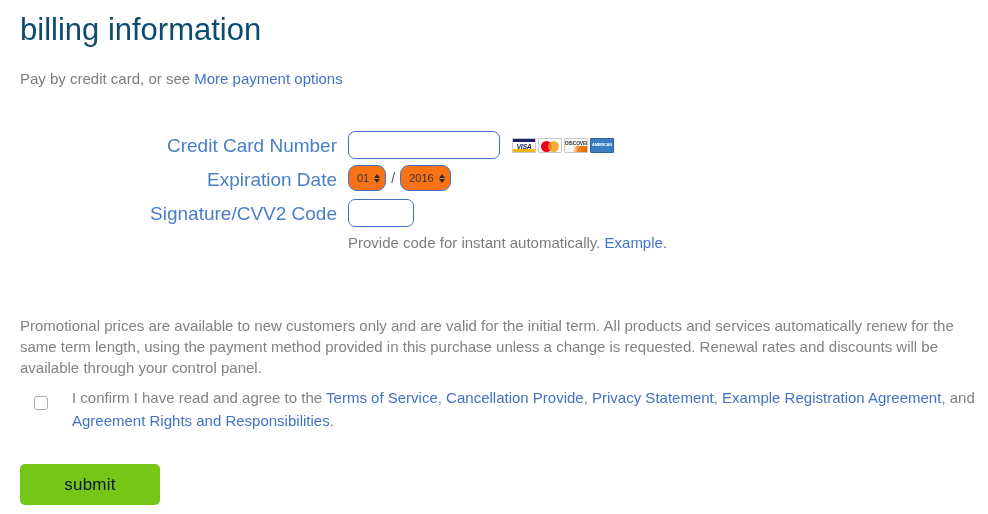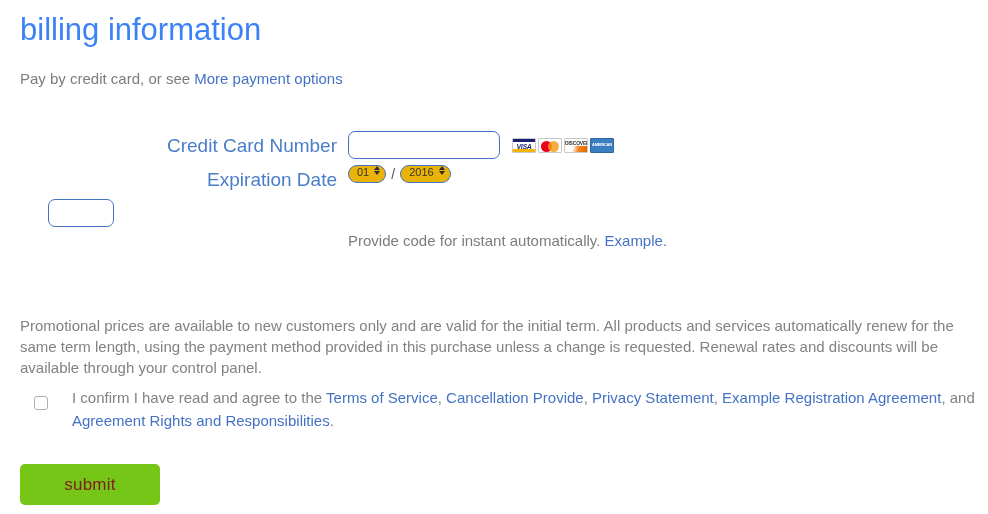--- a/index.html
+++ b/index.html
@@ -23,21 +23,21 @@
     box-sizing: border-box;
   }
 
   
   .page-title {
     position: absolute;
     left: 20px;
     top: 10px;
     font-size: 31px;
     font-weight: 400;
-    color: #3b82f6;
+    color: #0c4a6e;
     letter-spacing: 0px;
     line-height: 40px;
     margin: 0;
   }
 
   .subtitle {
     position: absolute;
     left: 20px;
     top: 69px;
     font-size: 15px;
@@ -172,24 +172,24 @@
 
   
   .expiry-wrap {
     display: flex;
     align-items: center;
     gap: 5px;
   }
   .sel-box {
     border: 1px solid #4372c4;
     border-radius: 9px;
-    background: #eab308;
-    height: 18px;
+    background: #f97316;
+    height: 26px;
     display: inline-flex;
-    align-items: flex-start;
+    align-items: center;
     padding: 0 5px 0 8px;
     box-sizing: border-box;
     font-size: 11px;
     color: #333;
     cursor: pointer;
     user-select: none;
   }
   .sel-box .sel-val { margin-right: 5px; }
   .sel-box .stepper {
     display: flex;
@@ -259,21 +259,21 @@
   
   .submit-btn {
     position: absolute;
     left: 20px;
     top: 464px;
     width: 140px;
     height: 41px;
     background: #76c618;
     border: none;
     border-radius: 5px;
-    color: #7f1d1d;
+    color: #0f172a;
     font-family: "Liberation Sans", sans-serif;
     font-size: 17px;
     font-weight: 400;
     cursor: pointer;
     letter-spacing: 0.2px;
     padding: 0;
   }
 </style>
 </head>
 <body>
@@ -330,20 +330,21 @@
             <span class="stepper">
               <span class="up"></span>
                 <span class="down"></span>
             </span>
           </span>
         </div>
       </div>
     </div>
 
     <div class="form-row">
+      <div class="field-label">Signature/CVV2 Code</div>
       <div class="field-control">
         <input class="text-input cvv" type="text" value="" style="">
       </div>
     </div>
 
     <div class="form-row">
       <div class="field-label"></div>
       <div class="hint">
         <span>Provide code for instant automatically. </span><a class="link">Example.</a>
       </div>

